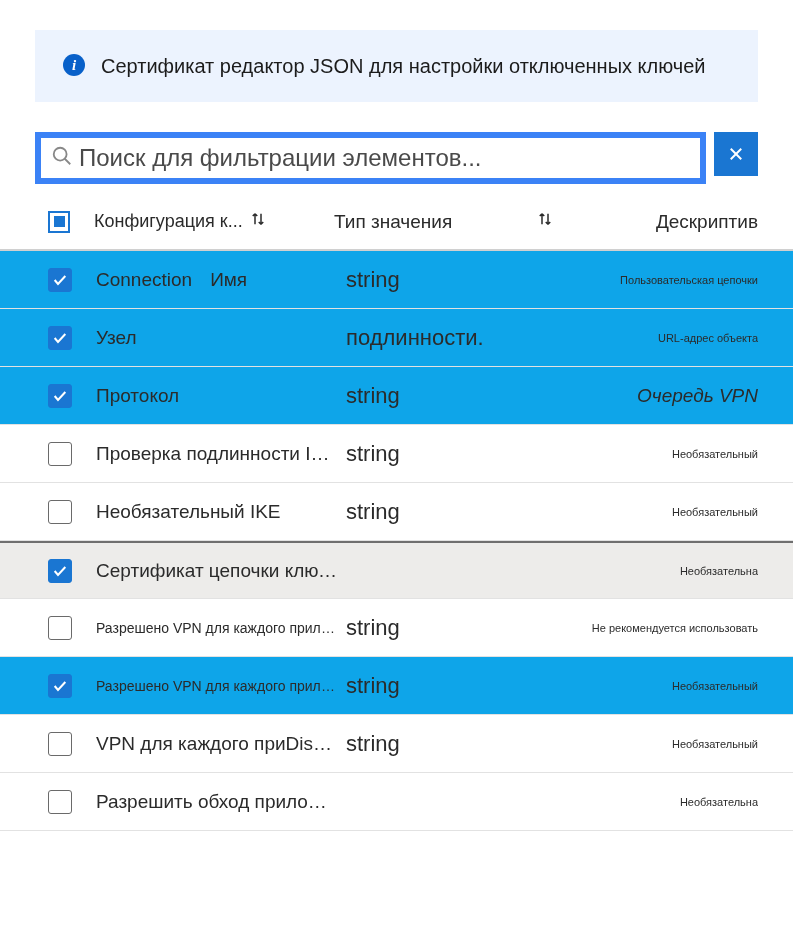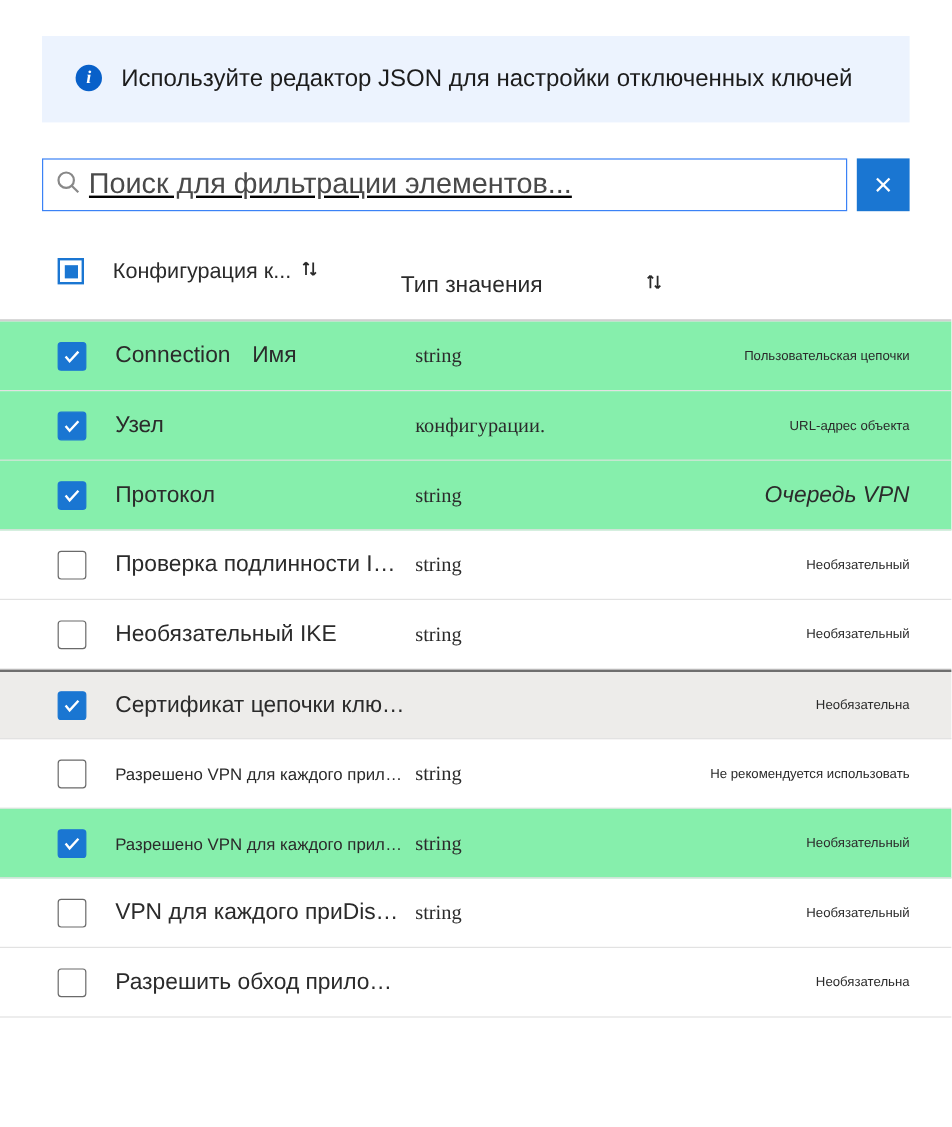--- a/index.html
+++ b/index.html
@@ -46,24 +46,23 @@
     }
     .search-row {
       display: flex;
       margin: 0 35px 14px 35px;
       gap: 8px;
     }
     .search-box {
       flex: 1;
       display: flex;
       align-items: center;
-      border: 1px solid #3b82f6;
+      border: 6px solid #3b82f6;
       padding: 6px 10px;
       gap: 6px;
-      text-decoration: underline;
     }
     .search-icon svg {
       width: 22px;
       height: 22px;
       stroke: #888;
       fill: none;
     }
     .search-input {
       border: none;
       outline: none;
@@ -127,21 +126,20 @@
     }
     .col-type {
       flex: 0 0 220px;
       display: flex;
       align-items: center;
       justify-content: space-between;
       gap: 6px;
       font-size: 19px;
       color: #2b2b2b;
       cursor: pointer;
-      margin-top: 24px;
     }
     .col-desc {
       flex: 1;
       font-size: 19px;
       color: #2b2b2b;
       text-align: right;
       padding-right: 0;
       cursor: pointer;
     }
     .sort-icon svg {
@@ -149,21 +147,21 @@
       height: 18px;
     }
     .row {
       display: flex;
       align-items: center;
       padding: 14px 35px 14px 48px;
       border-bottom: 1px solid #e2e2e2;
       min-height: 58px;
     }
     .row.checked {
-      background: #86efac;
+      background: #0ea5e9;
     }
     .row.highlighted {
       border-top: 2px solid #6f6f6f;
       background: #edecea;
     }
     .checkbox {
       width: 24px;
       height: 24px;
       border: 1.5px solid #6a6a6a;
       border-radius: 3px;
@@ -193,23 +191,22 @@
       white-space: nowrap;
       overflow: hidden;
       text-overflow: ellipsis;
       padding-right: 8px;
     }
     .row .cell-config.small {
       font-size: 14px;
     }
     .row .cell-type {
       flex: 0 0 190px;
-      font-size: 17px;
-      color: #2b2b2b;
-      font-family: Liberation Serif, serif;
+      font-size: 22px;
+      color: #2b2b2b;
     }
     .row .cell-desc {
       flex: 1;
       font-size: 11px;
       color: #2b2b2b;
       text-align: right;
       white-space: nowrap;
       overflow: hidden;
     }
     .row .cell-desc.normal {
@@ -223,21 +220,21 @@
       margin-left: 18px;
     }
   </style>
 </head>
 <body>
 
 <div class="info-banner">
   <div class="info-icon-wrap">
     <div class="info-icon">i</div>
   </div>
-  <div class="info-text">Используйте редактор JSON для настройки отключенных ключей</div>
+  <div class="info-text">Сертификат редактор JSON для настройки отключенных ключей</div>
 </div>
 
 <div class="search-row">
   <div class="search-box">
     <span class="search-icon">
       <svg viewBox="0 0 24 24">
           <circle cx="10" cy="10" r="7" stroke-width="2"></circle>
           <line x1="15" y1="15" x2="21" y2="21" stroke-width="2"></line>
         </svg>
     </span>
@@ -265,41 +262,44 @@
       </span>
     </div>
     <div class="col-type">
       <span>Тип значения</span>
       <span class="sort-icon">
         <svg viewBox="0 0 24 24" fill="none" stroke="#2b2b2b" stroke-width="2">
             <path d="M8 5v14M8 5l-3 3M8 5l3 3M16 19V5M16 19l-3-3M16 19l3-3"></path>
           </svg>
       </span>
     </div>
+    <div class="col-desc">
+      <span>Дескриптив</span>
+    </div>
   </div>
 
   <div id="rows-container">
       <div class="row checked">
         <div class="checkbox checked">
           <svg viewBox="0 0 24 24">
             <polyline points="4,12 9,18 20,6"></polyline>
           </svg>
         </div>
         <div class="cell-config">Connection<span class="config-extra">Имя</span></div>
         <div class="cell-type">string</div>
         <div class="cell-desc tiny">Пользовательская цепочки</div>
       </div>
       <div class="row checked">
         <div class="checkbox checked">
           <svg viewBox="0 0 24 24">
             <polyline points="4,12 9,18 20,6"></polyline>
           </svg>
         </div>
         <div class="cell-config">Узел</div>
-        <div class="cell-type">конфигурации.</div>
+        <div class="cell-type">подлинности.</div>
         <div class="cell-desc">URL-адрес объекта</div>
       </div>
       <div class="row checked">
         <div class="checkbox checked">
           <svg viewBox="0 0 24 24">
             <polyline points="4,12 9,18 20,6"></polyline>
           </svg>
         </div>
         <div class="cell-config">Протокол</div>
         <div class="cell-type">string</div>

